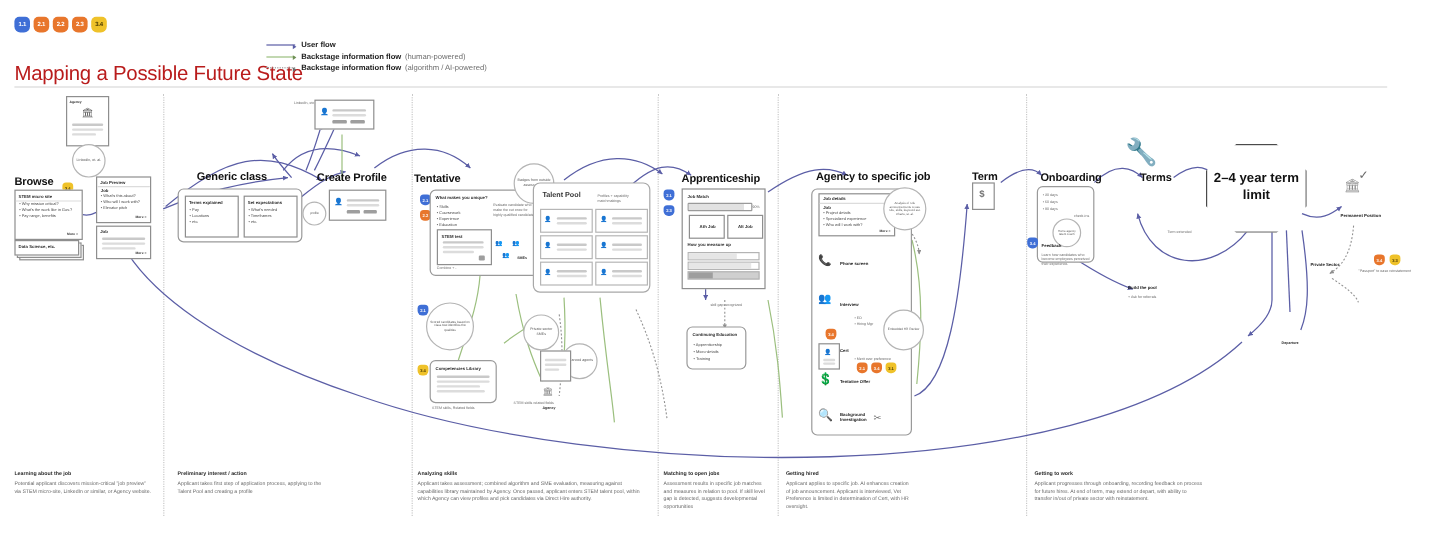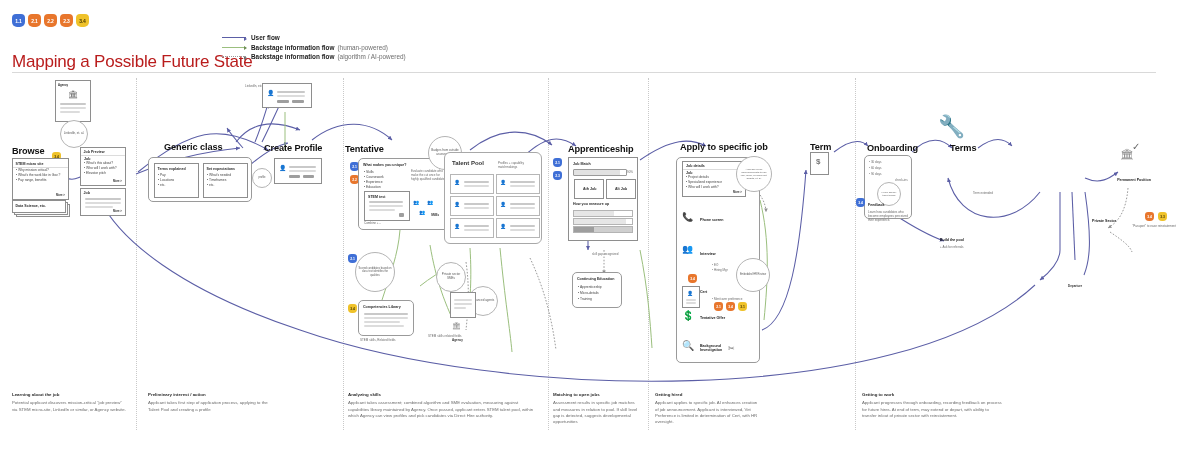--- a/index.html
+++ b/index.html
@@ -217,21 +217,21 @@
     <path class="u" d="M700,190 C706,196 708,200 706,206" marker-end="url(#au)"></path>
 
     <path class="u" d="M588,238 L588,250" marker-end="url(#au)"></path>
   </svg>
 
   <div class="phase" style="left:12px;top:146px">Browse</div>
   <div class="phase" style="left:164px;top:142px">Generic class</div>
   <div class="phase" style="left:264px;top:143px">Create Profile</div>
   <div class="phase" style="left:345px;top:144px">Tentative</div>
   <div class="phase" style="left:568px;top:144px">Apprenticeship</div>
-  <div class="phase" style="left:680px;top:142px">Apply to specific job</div>
+  <div class="phase" style="left:680px;top:142px">Agency to specific job</div>
   <div class="phase" style="left:810px;top:142px">Term</div>
   <div class="phase" style="left:867px;top:143px">Onboarding</div>
   <div class="phase" style="left:950px;top:143px">Terms</div>
 
   <div class="card" style="left:55px;top:80px;width:34px;height:40px">
     <div class="card-title" style="position:absolute;left:2px;top:2px;font-size:2.8px">Agency</div>
     <div style="position:absolute;left:12px;top:9px;font-size:8px;color:#555">🏛</div>
     <div class="bar" style="position:absolute;left:4px;top:22px;width:26px"></div>
     <div class="bar lt" style="position:absolute;left:4px;top:26px;width:26px"></div>
     <div class="bar lt" style="position:absolute;left:4px;top:30px;width:20px"></div>
@@ -499,20 +499,23 @@
 
   <div class="pill p-blue" style="left:856px;top:198px">3.4</div>
   <div class="lbl sm" style="left:868px;top:203px">Feedback</div>
   <div class="ann" style="left:868px;top:210px;width:44px">Learn how candidates who become employees perceived their experience.</div>
 
   <div class="lbl sm" style="left:940px;top:238px">Build the pool</div>
   <div class="ann" style="left:940px;top:245px">+ Ask for referrals</div>
 
   <div style="position:absolute;left:938px;top:114px;font-size:22px;color:#8a8a8a">🔧</div>
 
+  <div class="octagon" style="left:1005px;top:120px;width:82px;height:72px">
+    <span>2–4 year term limit</span>
+  </div>
 
   <div class="ann" style="left:973px;top:191px">Term extended</div>
   <div class="ann b" style="left:1068px;top:284px">Departure</div>
 
   <div style="position:absolute;left:1120px;top:148px;font-size:11px;color:#8a8a8a">🏛</div>
   <div style="position:absolute;left:1132px;top:141px;font-size:10px;color:#6a6a6a">✓</div>
   <div class="lbl sm" style="left:1116px;top:178px;width:36px;text-align:center">Permanent Position</div>
 
   <div class="lbl sm" style="left:1092px;top:219px">Private Sector</div>
 

